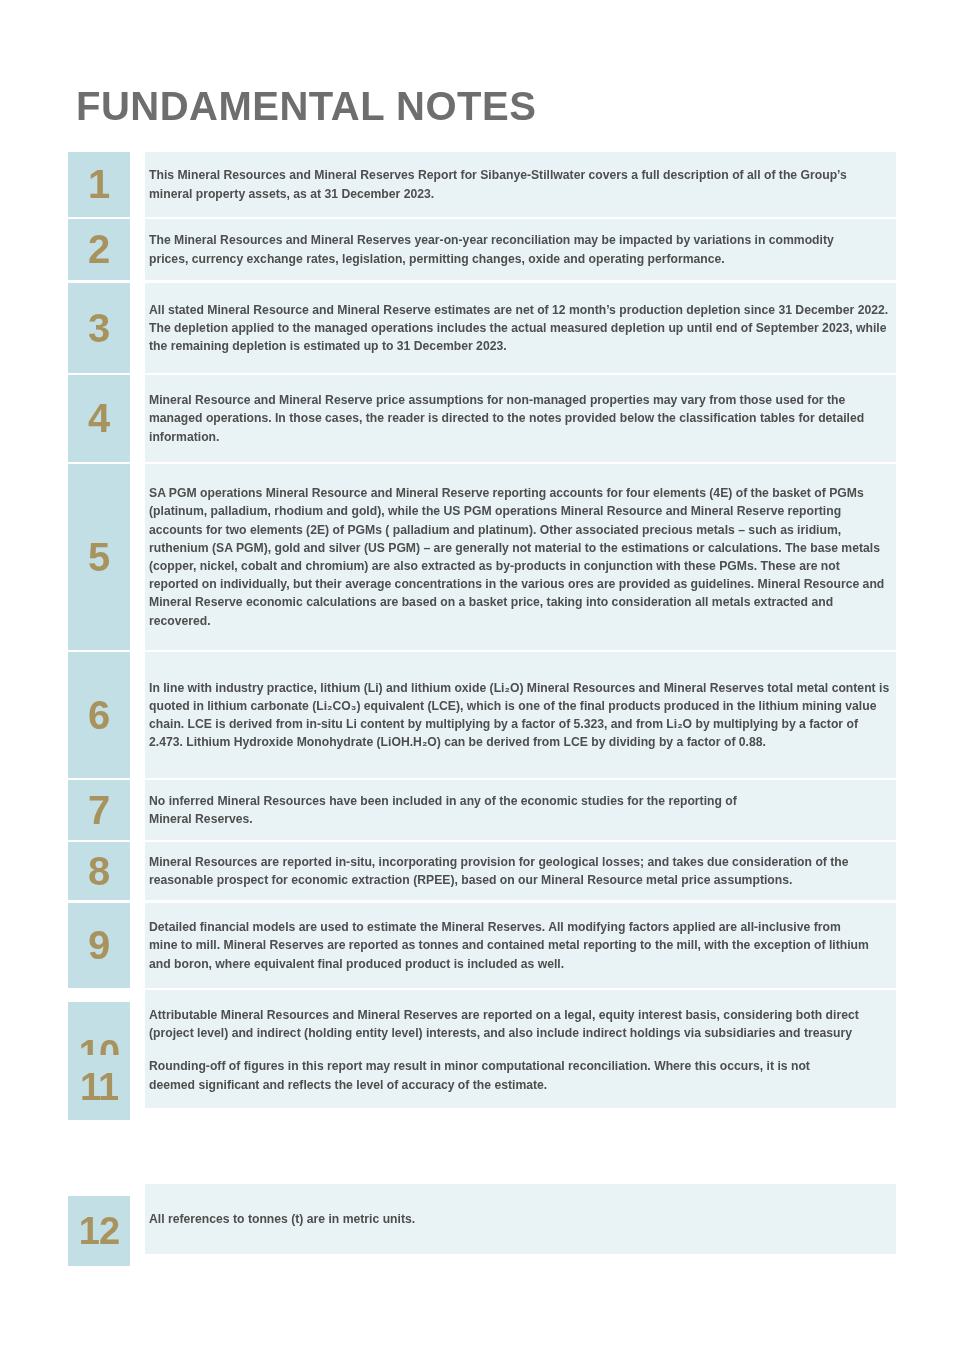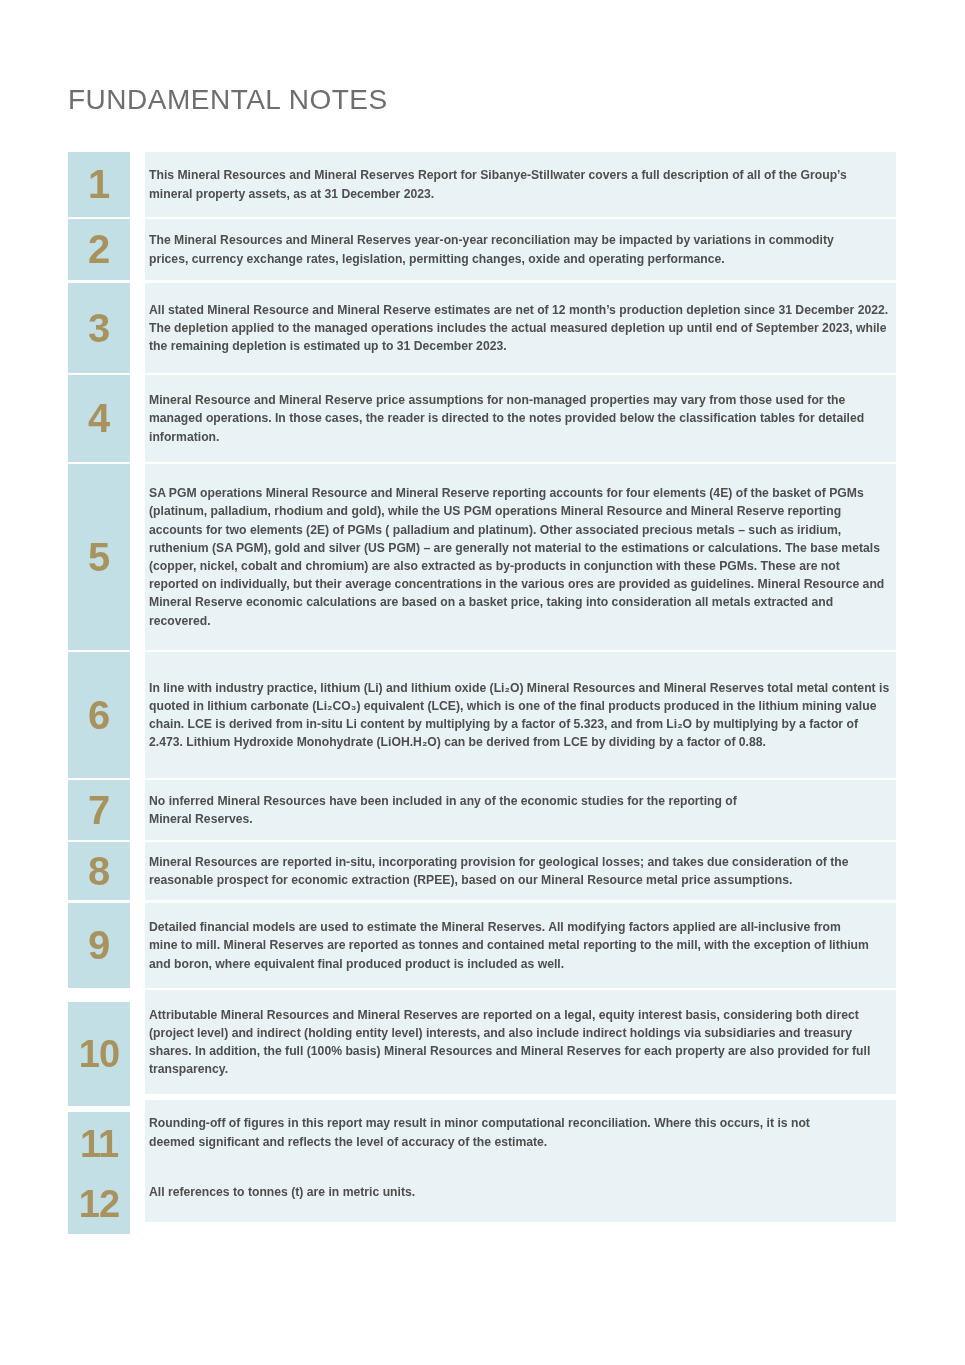--- a/index.html
+++ b/index.html
@@ -1,17 +1,17 @@
 <!DOCTYPE html>
 <html><head>
 <meta charset="utf-8">
 <style>
   html, body { margin: 0; padding: 0; background: #ffffff; }
   body { width: 965px; height: 1365px; position: relative; overflow: hidden; font-family: "Liberation Sans", "DejaVu Sans", sans-serif; }
-  .title { position: absolute; left: 68px; top: 84px; font-size: 28px; color: #6e6e6e; font-weight: 400; letter-spacing: 0.5px; margin: 0; }
+  .title { position: absolute; left: 76px; top: 84px; font-size: 40px; color: #6e6e6e; font-weight: 700; letter-spacing: 0.5px; margin: 0; }
   .notes { position: absolute; left: 68px; top: 152px; width: 828px; }
   .row { position: absolute; left: 0; width: 828px; display: flex; }
   .num { width: 62px; height: 100%; background: #c3dfe6; color: #a8925e; font-weight: 700; font-size: 40px; display: flex; align-items: center; justify-content: center; font-family: "Liberation Sans", sans-serif; }
   .num.two { font-size: 38px; letter-spacing: -1px; margin-top: 12px; }
   .text { position: absolute; left: 77px; right: 0; top: 0; bottom: 0; background: #e9f3f6; color: #4e4e4e; font-size: 12.2px; font-weight: 700; line-height: 18.2px; display: flex; align-items: center; padding: 0 4px 0 4px; box-sizing: border-box; }
   .text span { display: block; }
   .footer { position: absolute; top: 1366px; left: 0; width: 965px; text-align: center; font-size: 12px; color: #333; }
   .footer .pg { color: #a8925e; font-weight: 700; font-size: 14px; }
 </style>
 </head>
@@ -73,27 +73,27 @@
     <div class="text">
         <span style="padding-right:20px">Detailed financial models are used to estimate the Mineral Reserves. All modifying factors applied are all-inclusive from mine to mill. Mineral Reserves are reported as tonnes and contained metal reporting to the mill, with the exception of lithium and boron, where equivalent final produced product is included as well.</span>
       </div>
   </div>
   <div class="row" style="top:838px;height:104px">
     <div class="num two">10</div>
     <div class="text">
         <span>Attributable Mineral Resources and Mineral Reserves are reported on a legal, equity interest basis, considering both direct (project level) and indirect (holding entity level) interests, and also include indirect holdings via subsidiaries and treasury shares. In addition, the full (100% basis) Mineral Resources and Mineral Reserves for each property are also provided for full transparency.</span>
       </div>
   </div>
-  <div class="row" style="top:948px;height:65px">
+  <div class="row" style="top:891px;height:65px">
     <div class="num two">11</div>
     <div class="text">
         <span style="padding-right:40px">Rounding-off of figures in this report may result in minor computational reconciliation. Where this occurs, it is not deemed significant and reflects the level of accuracy of the estimate.</span>
       </div>
   </div>
-  <div class="row" style="top:1011px;height:59px">
+  <div class="row" style="top:1032px;height:70px">
     <div class="num two">12</div>
     <div class="text">
         <span>All references to tonnes (t) are in metric units.</span>
       </div>
   </div>
 </div>
 
 <div class="footer">
   <span>R&amp;R - </span><span class="pg">7</span>
 </div>

